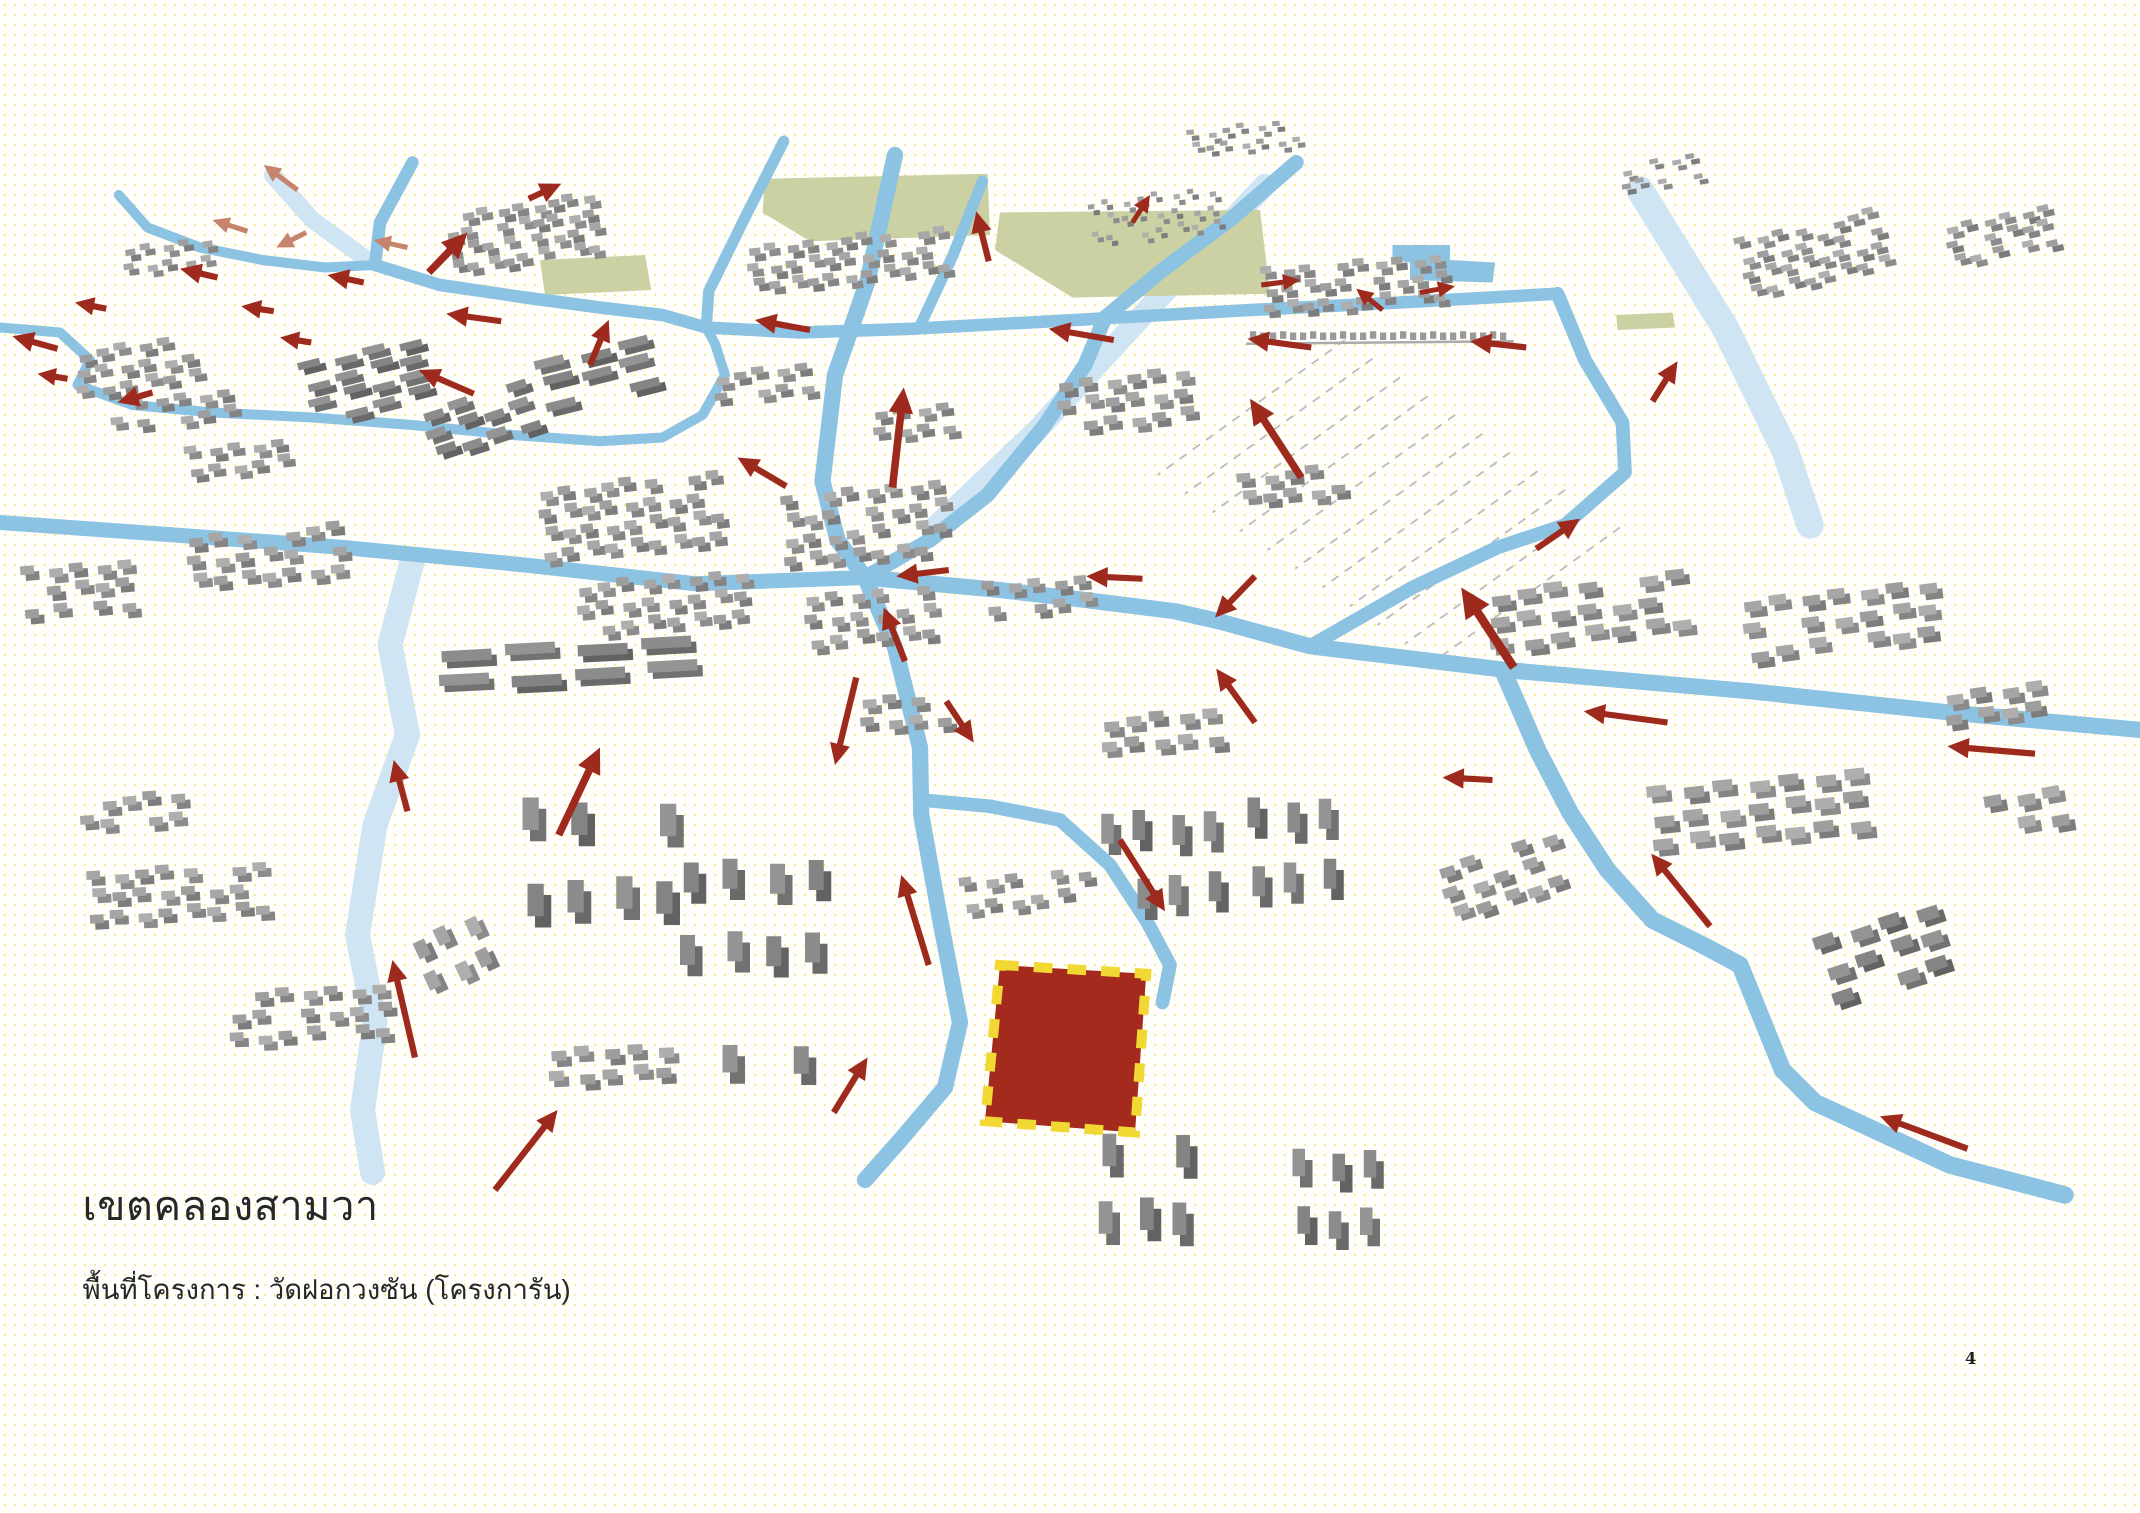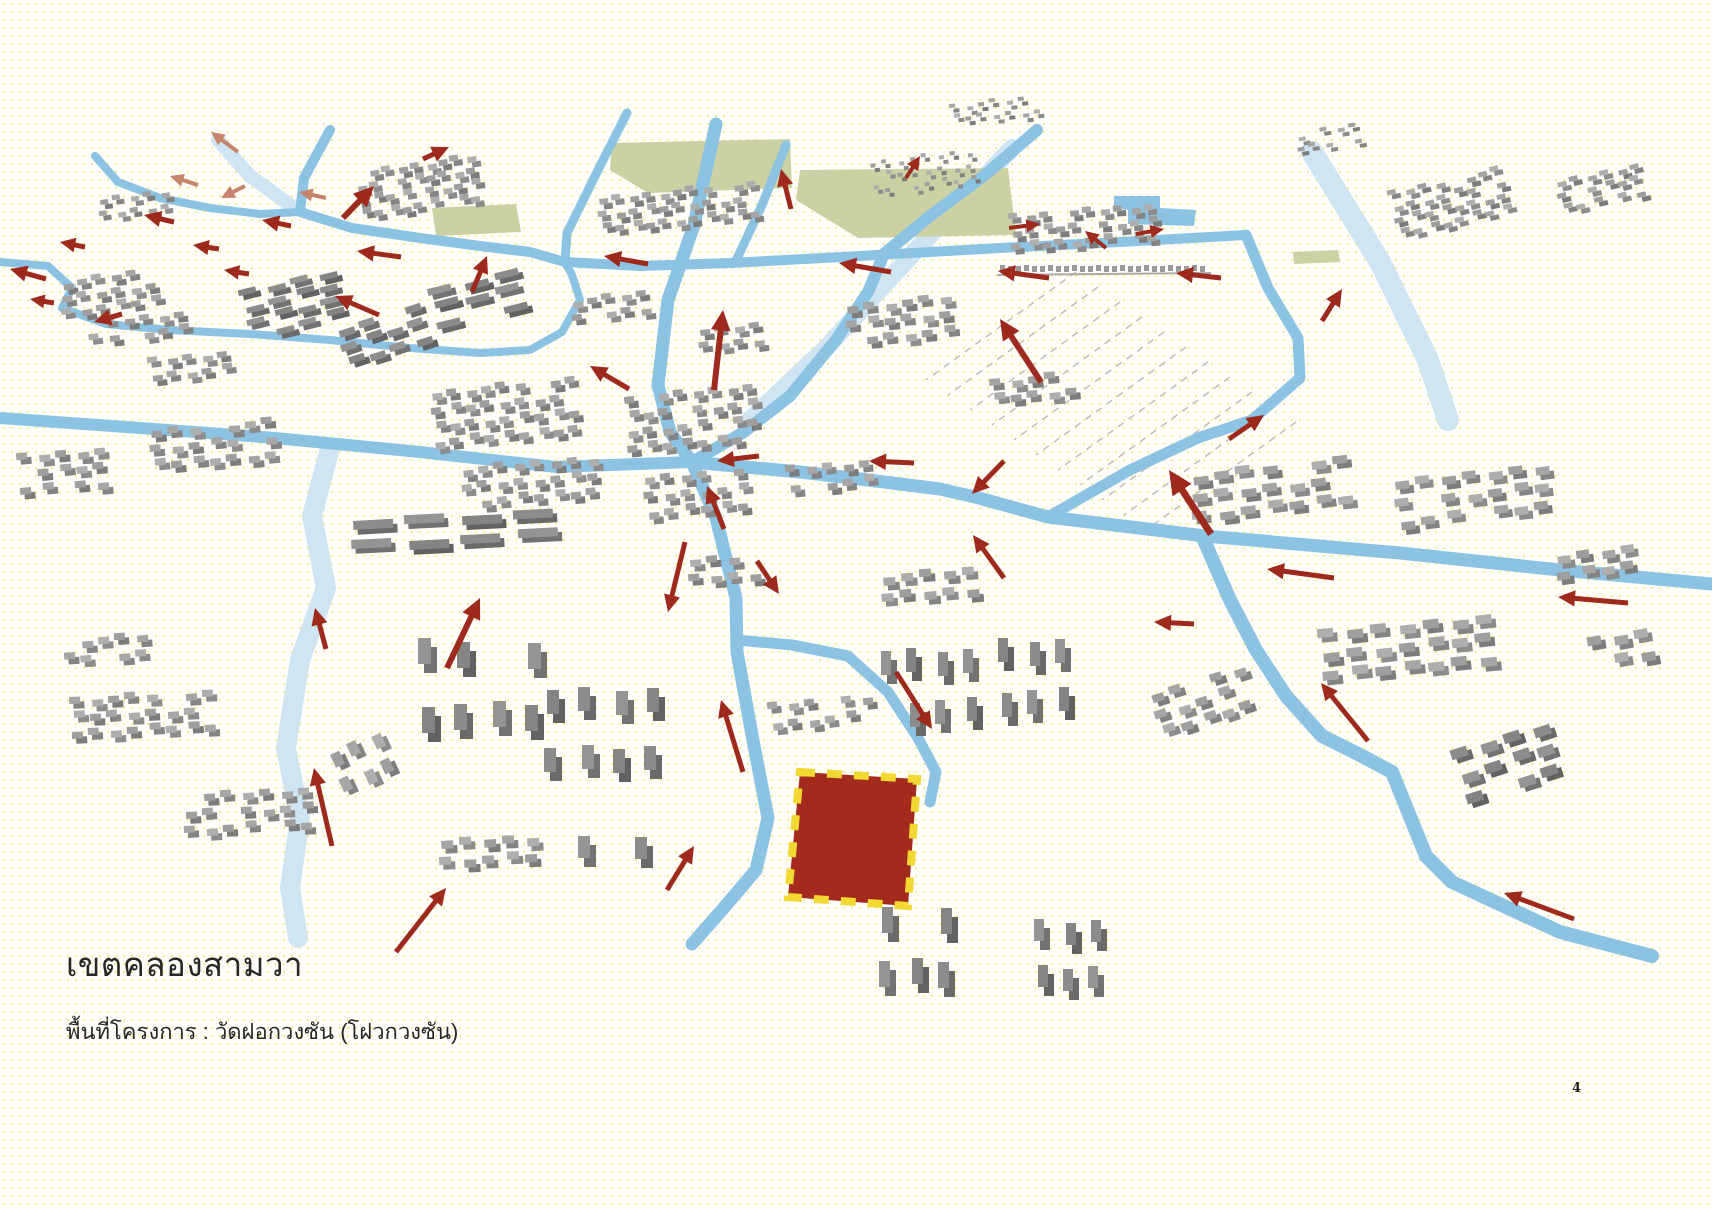--- a/index.html
+++ b/index.html
@@ -1674,16 +1674,16 @@
         <line x1="1574" y1="919" x2="1515.1553607369162" y2="897.1434197022832" stroke="#9E2A1E" stroke-width="5"></line>
         <polygon points="1504,893 1522.7774317057317,891.269780783662 1517.0950275426005,906.5685612228614" fill="#9E2A1E"></polygon>
         <line x1="896" y1="672" x2="925.645483402483" y2="718.9386820539314" stroke="#9E2A1E" stroke-width="5"></line>
         <polygon points="932,729 916.0229296976715,718.9840714581994 929.821308595137,710.2693058387476" fill="#9E2A1E"></polygon>
         <line x1="396" y1="952" x2="438.67383590052947" y2="897.3774900473223" stroke="#9E2A1E" stroke-width="5"></line>
         <polygon points="446,888 441.9643301760631,906.4200697358117 429.1037723968782,896.3727589708235" fill="#9E2A1E"></polygon>
       </g>
     </svg>
   <div class="labels">
     <div class="title">เขตคลองสามวา</div>
-    <div class="subtitle">พื้นที่โครงการ : วัดฝอกวงซัน (โฝวกวงซัน)</div>
+    <div class="subtitle">พื้นที่โครงการ : วัดฝอกวงซัน (โครงการัน)</div>
     <div class="pagenum">4</div>
   </div>
 </div>
 
 </body></html>

